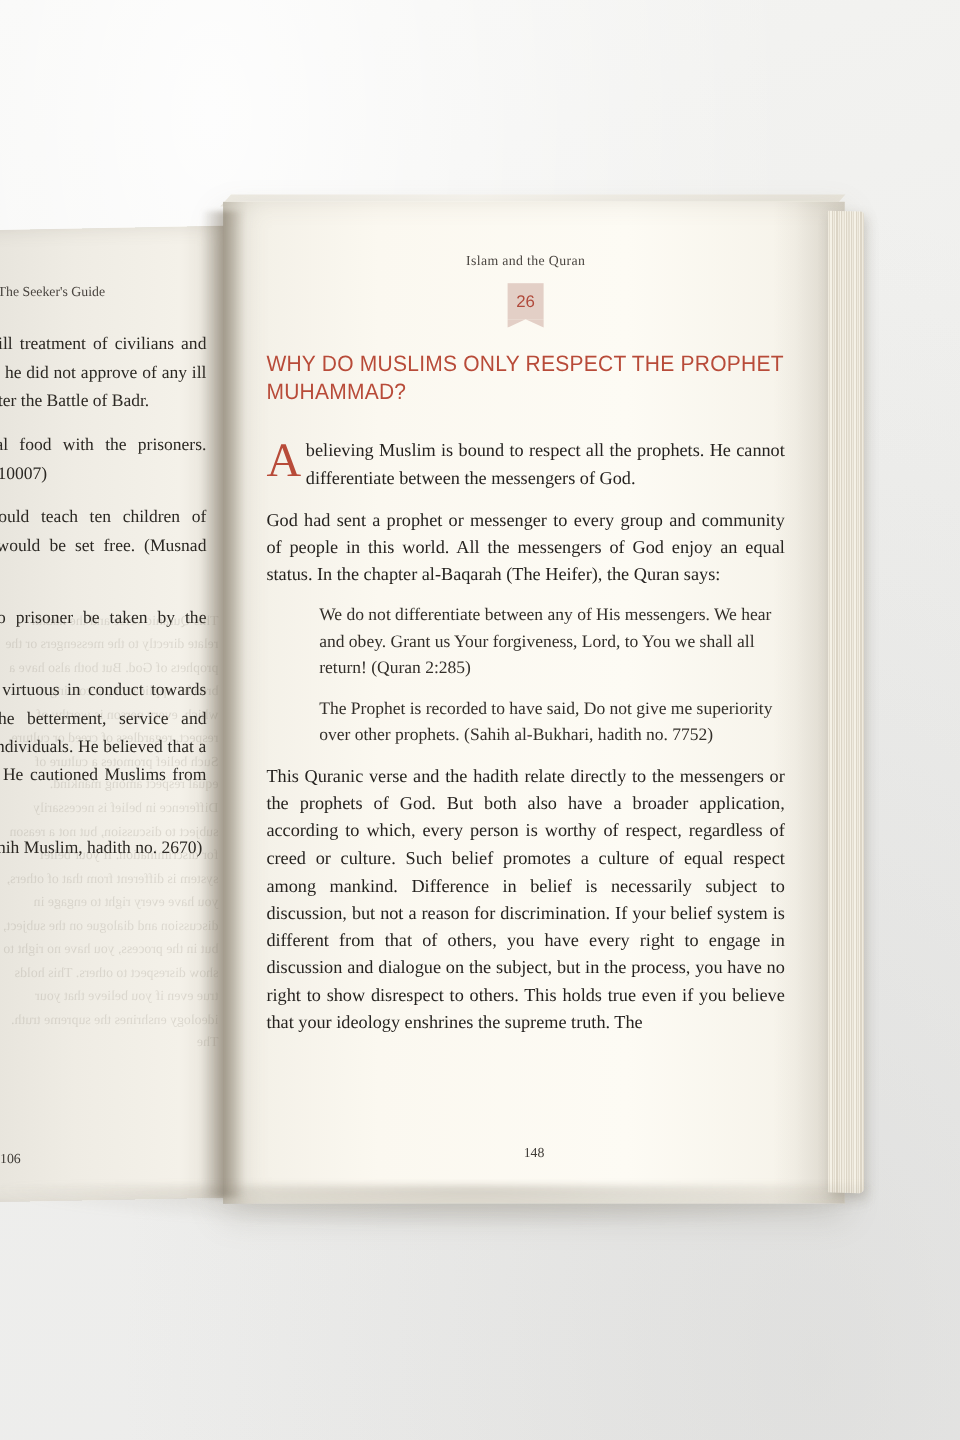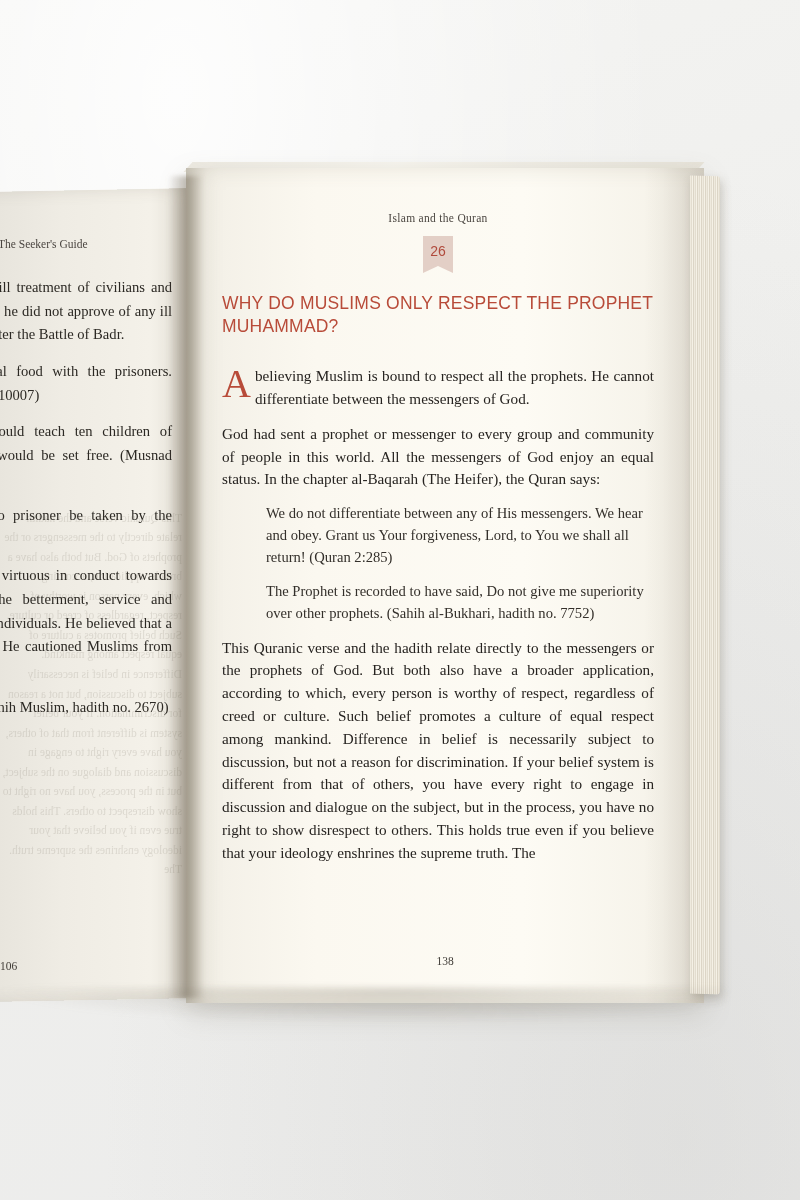--- a/index.html
+++ b/index.html
@@ -336,21 +336,21 @@
           <p>We do not differentiate between any of His messengers. We hear and obey. Grant us Your forgiveness, Lord, to You we shall all return! (Quran 2:285)</p>
         </blockquote>
 
         <blockquote>
           <p>The Prophet is recorded to have said, Do not give me superiority over other prophets. (Sahih al-Bukhari, hadith no. 7752)</p>
         </blockquote>
 
         <p>This Quranic verse and the hadith relate directly to the messengers or the prophets of God. But both also have a broader application, according to which, every person is worthy of respect, regardless of creed or culture. Such belief promotes a culture of equal respect among mankind. Difference in belief is necessarily subject to discussion, but not a reason for discrimination. If your belief system is different from that of others, you have every right to engage in discussion and dialogue on the subject, but in the process, you have no right to show disrespect to others. This holds true even if you believe that your ideology enshrines the supreme truth. The</p>
       </div>
 
-      <div class="folio-right">138</div>
+      <div class="folio-right">148</div>
       <div class="curve-light-outer"></div>
     </div>
 
     <div class="fore-edge"></div>
     <div class="gutter-shadow"></div>
     <div class="book-shadow"></div>
   </div>
 </div>
 
 </body></html>

